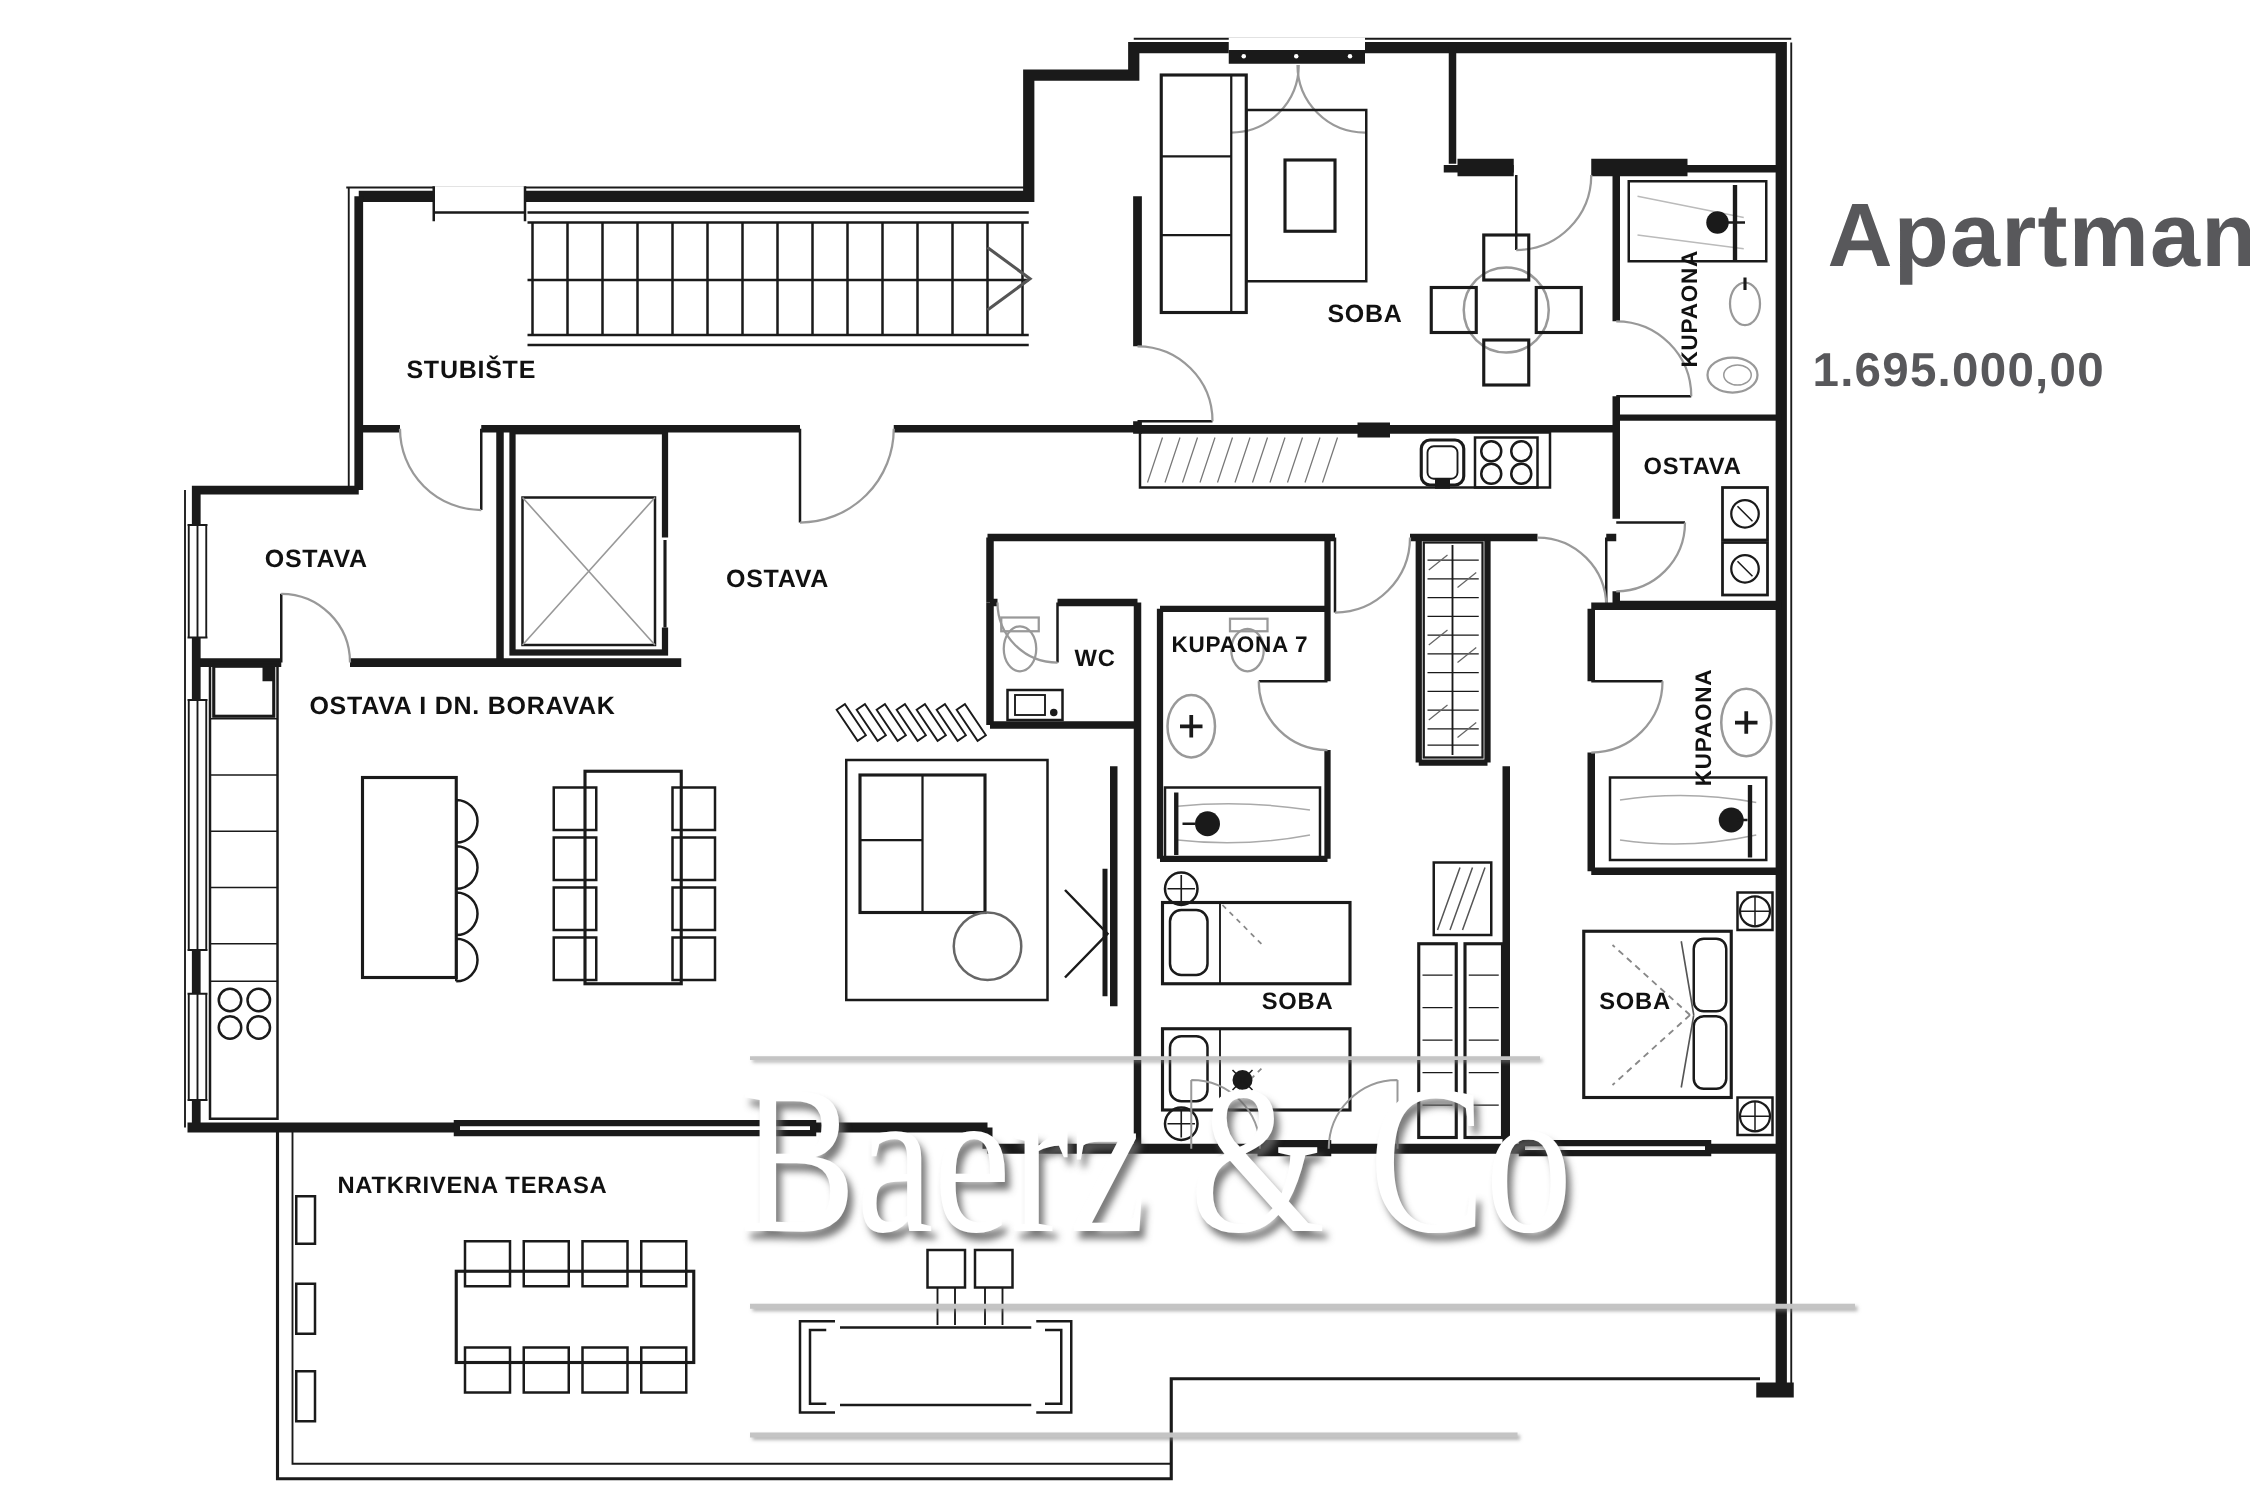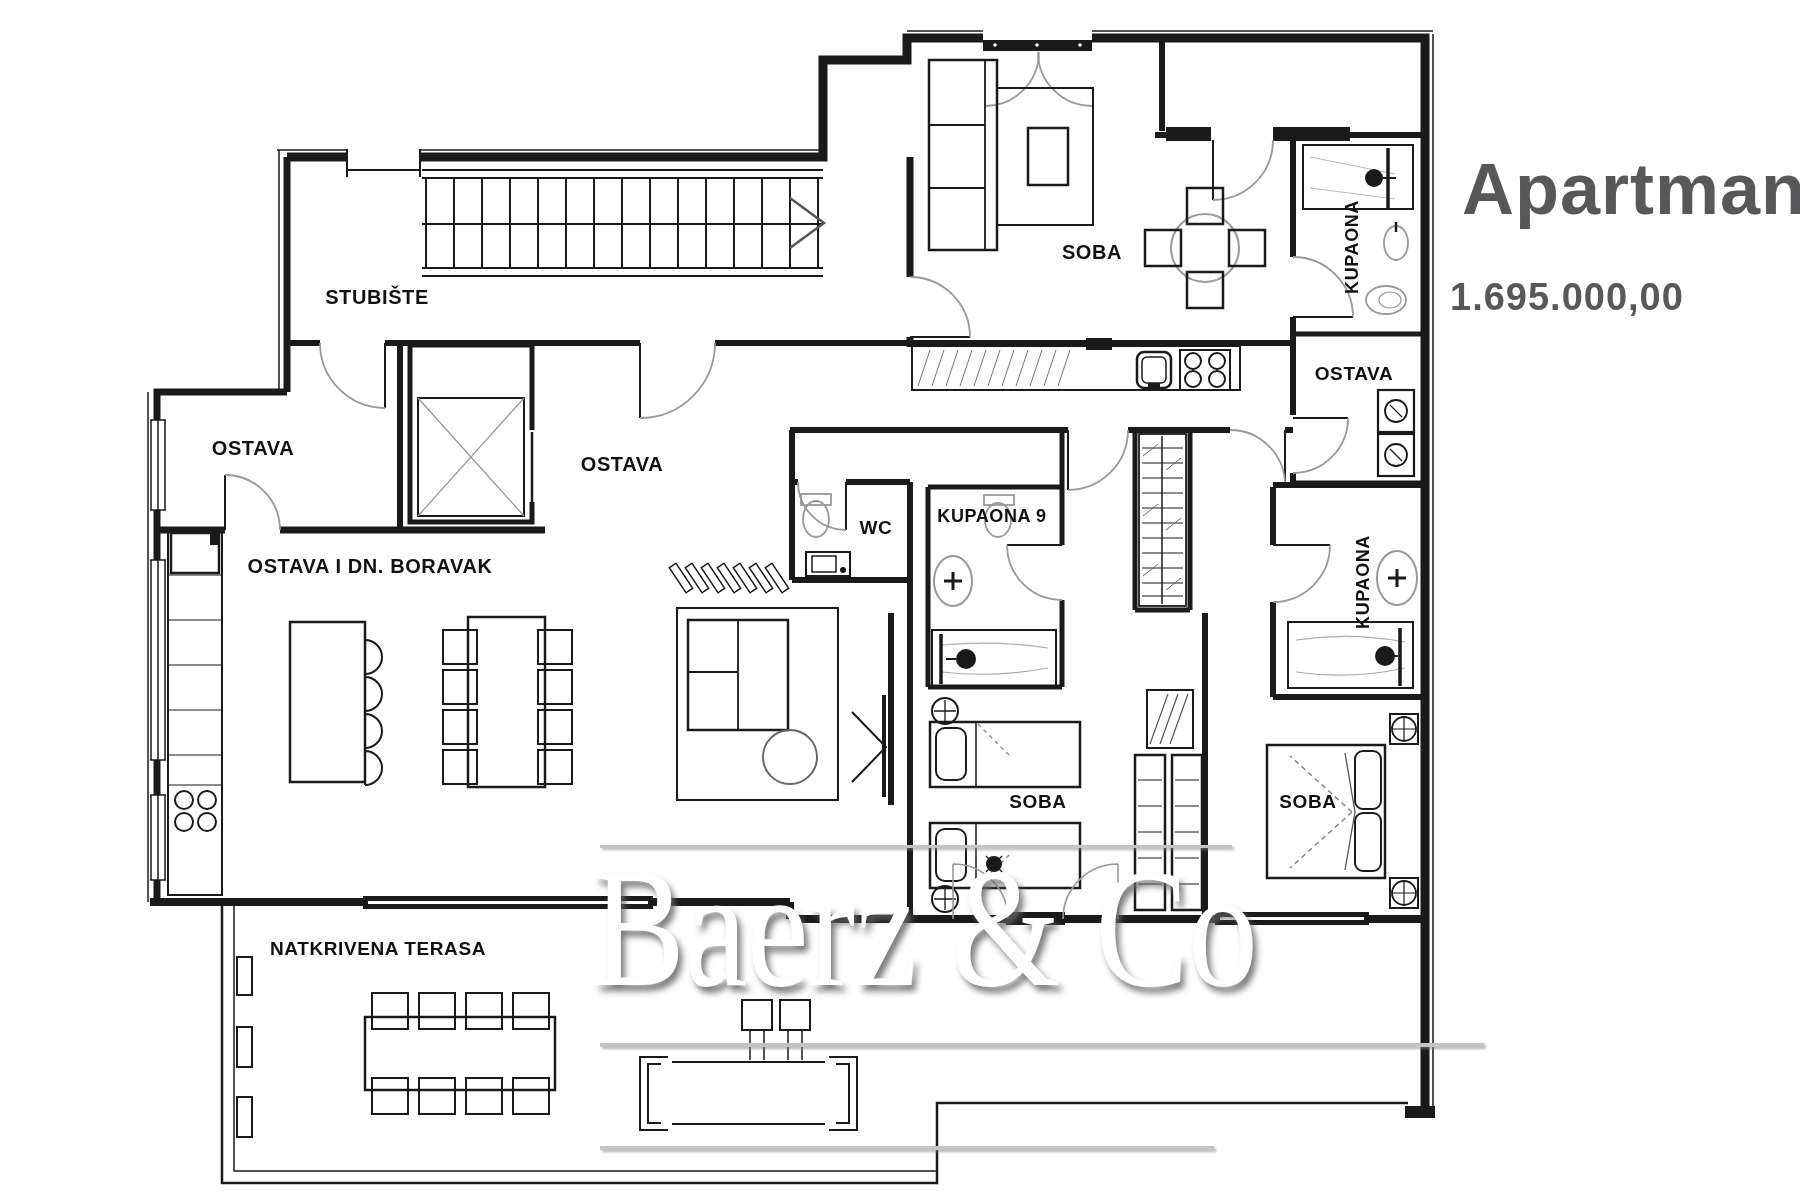--- a/index.html
+++ b/index.html
@@ -393,21 +393,21 @@
       <path d="M829,1057 H857 V1130 H829 M836,1064 H849 V1123 H836" stroke-width="2"></path>
     </g>
   </g>
 </svg>
 
 <div class="room-label" style="left:377px;top:297px">STUBIŠTE</div>
 <div class="room-label" style="left:253px;top:448px">OSTAVA</div>
 <div class="room-label" style="left:622px;top:464px">OSTAVA</div>
 <div class="room-label" style="left:370px;top:566px">OSTAVA I DN. BORAVAK</div>
 <div class="room-label s19" style="left:876px;top:528px">WC</div>
-<div class="room-label s18" style="left:992px;top:516px">KUPAONA 9</div>
+<div class="room-label s18" style="left:992px;top:516px">KUPAONA 7</div>
 <div class="room-label v s18" style="left:1352px;top:247px">KUPAONA</div>
 <div class="room-label s19" style="left:1354px;top:374px">OSTAVA</div>
 <div class="room-label v s18" style="left:1363px;top:582px">KUPAONA</div>
 <div class="room-label" style="left:1092px;top:252px">SOBA</div>
 <div class="room-label s19" style="left:1038px;top:802px">SOBA</div>
 <div class="room-label s19" style="left:1308px;top:802px">SOBA</div>
 <div class="room-label s19" style="left:378px;top:949px">NATKRIVENA TERASA</div>
 
 <div class="listing title">Apartman</div>
 <div class="listing price">1.695.000,00</div>

